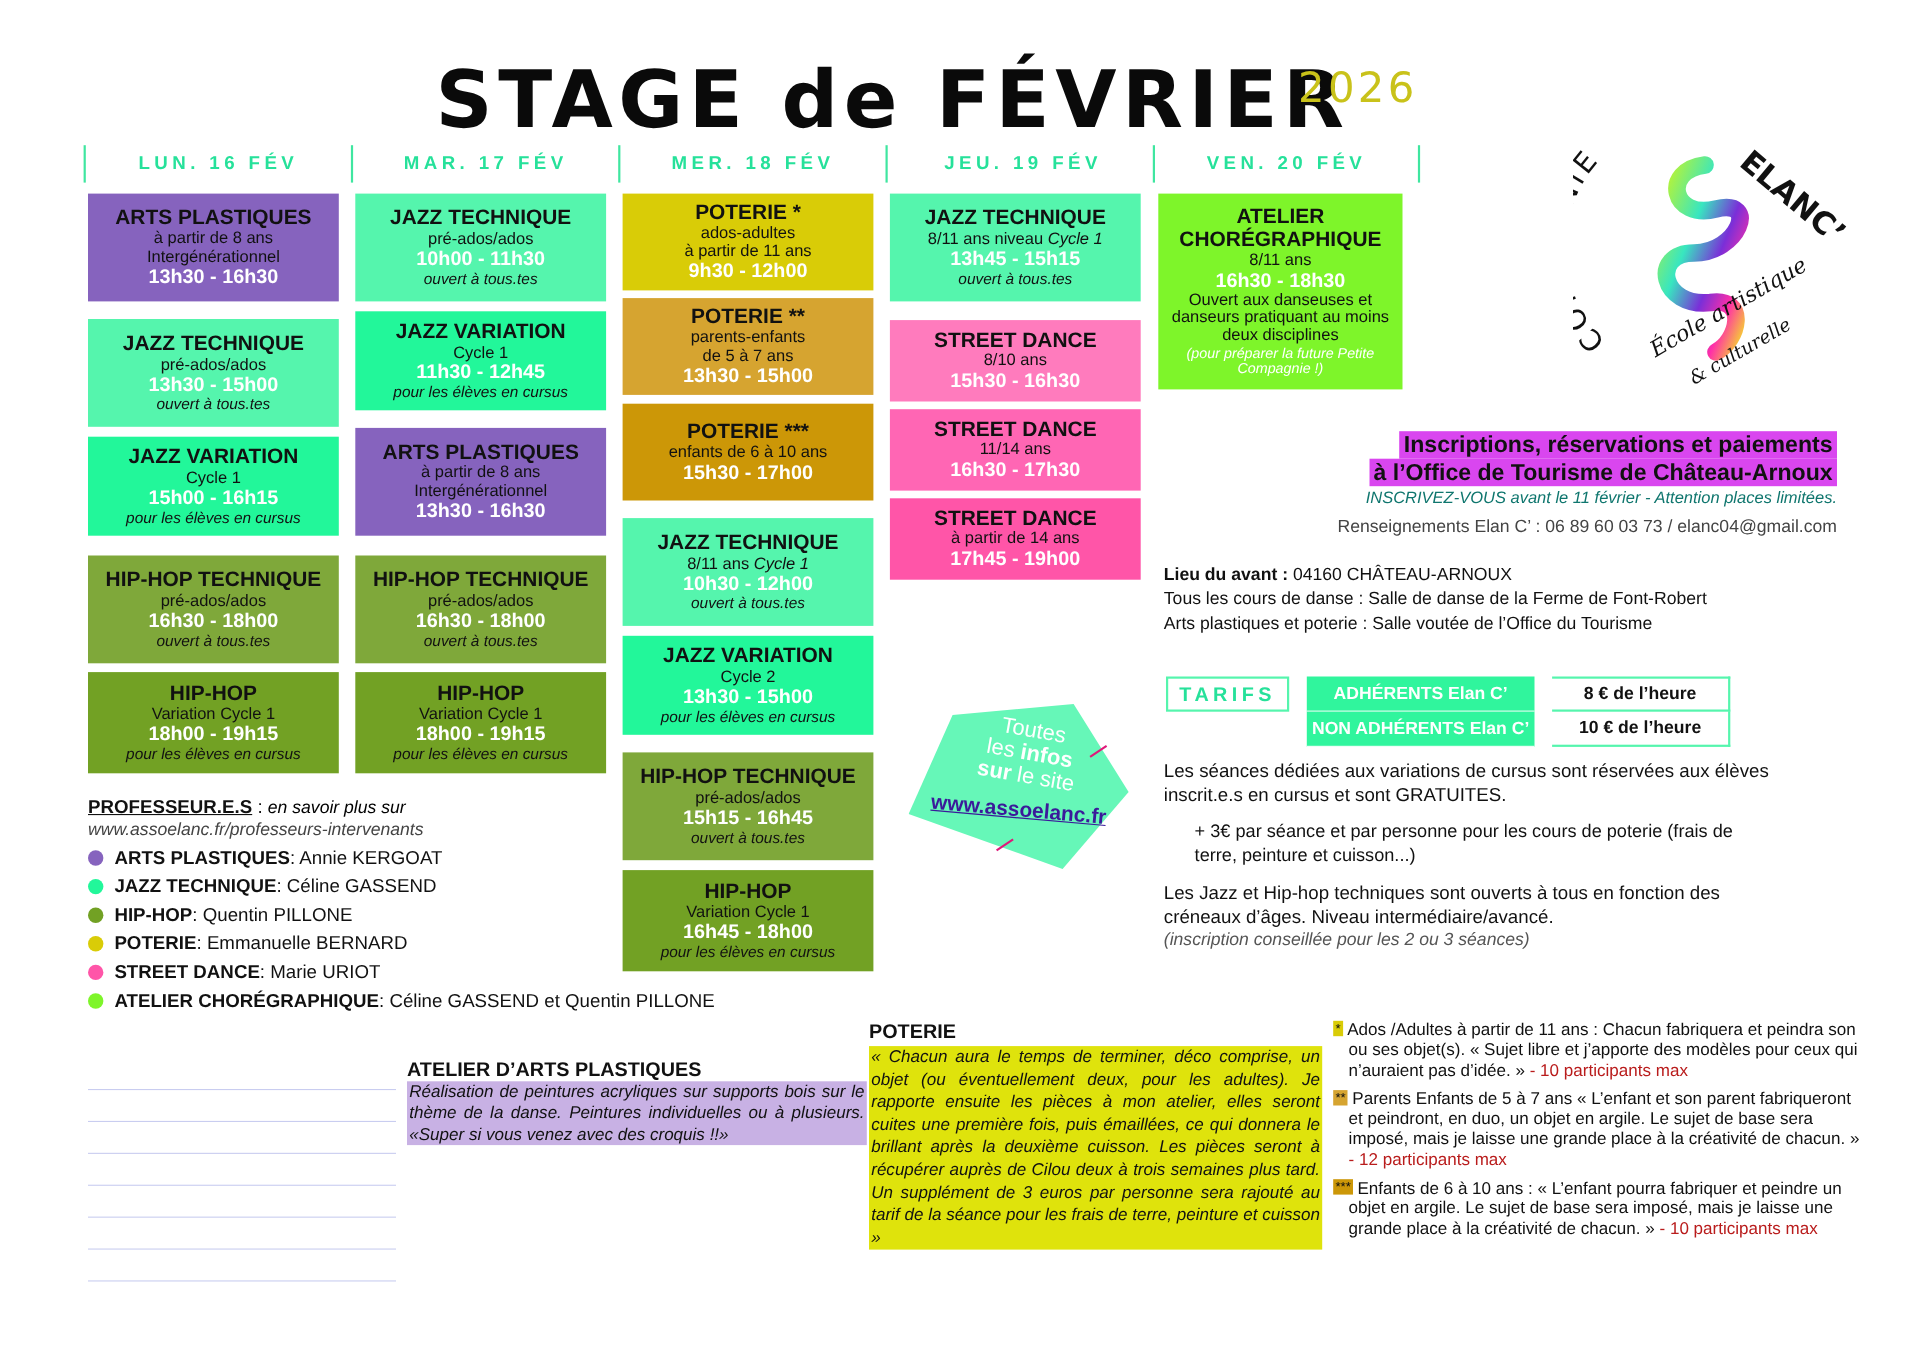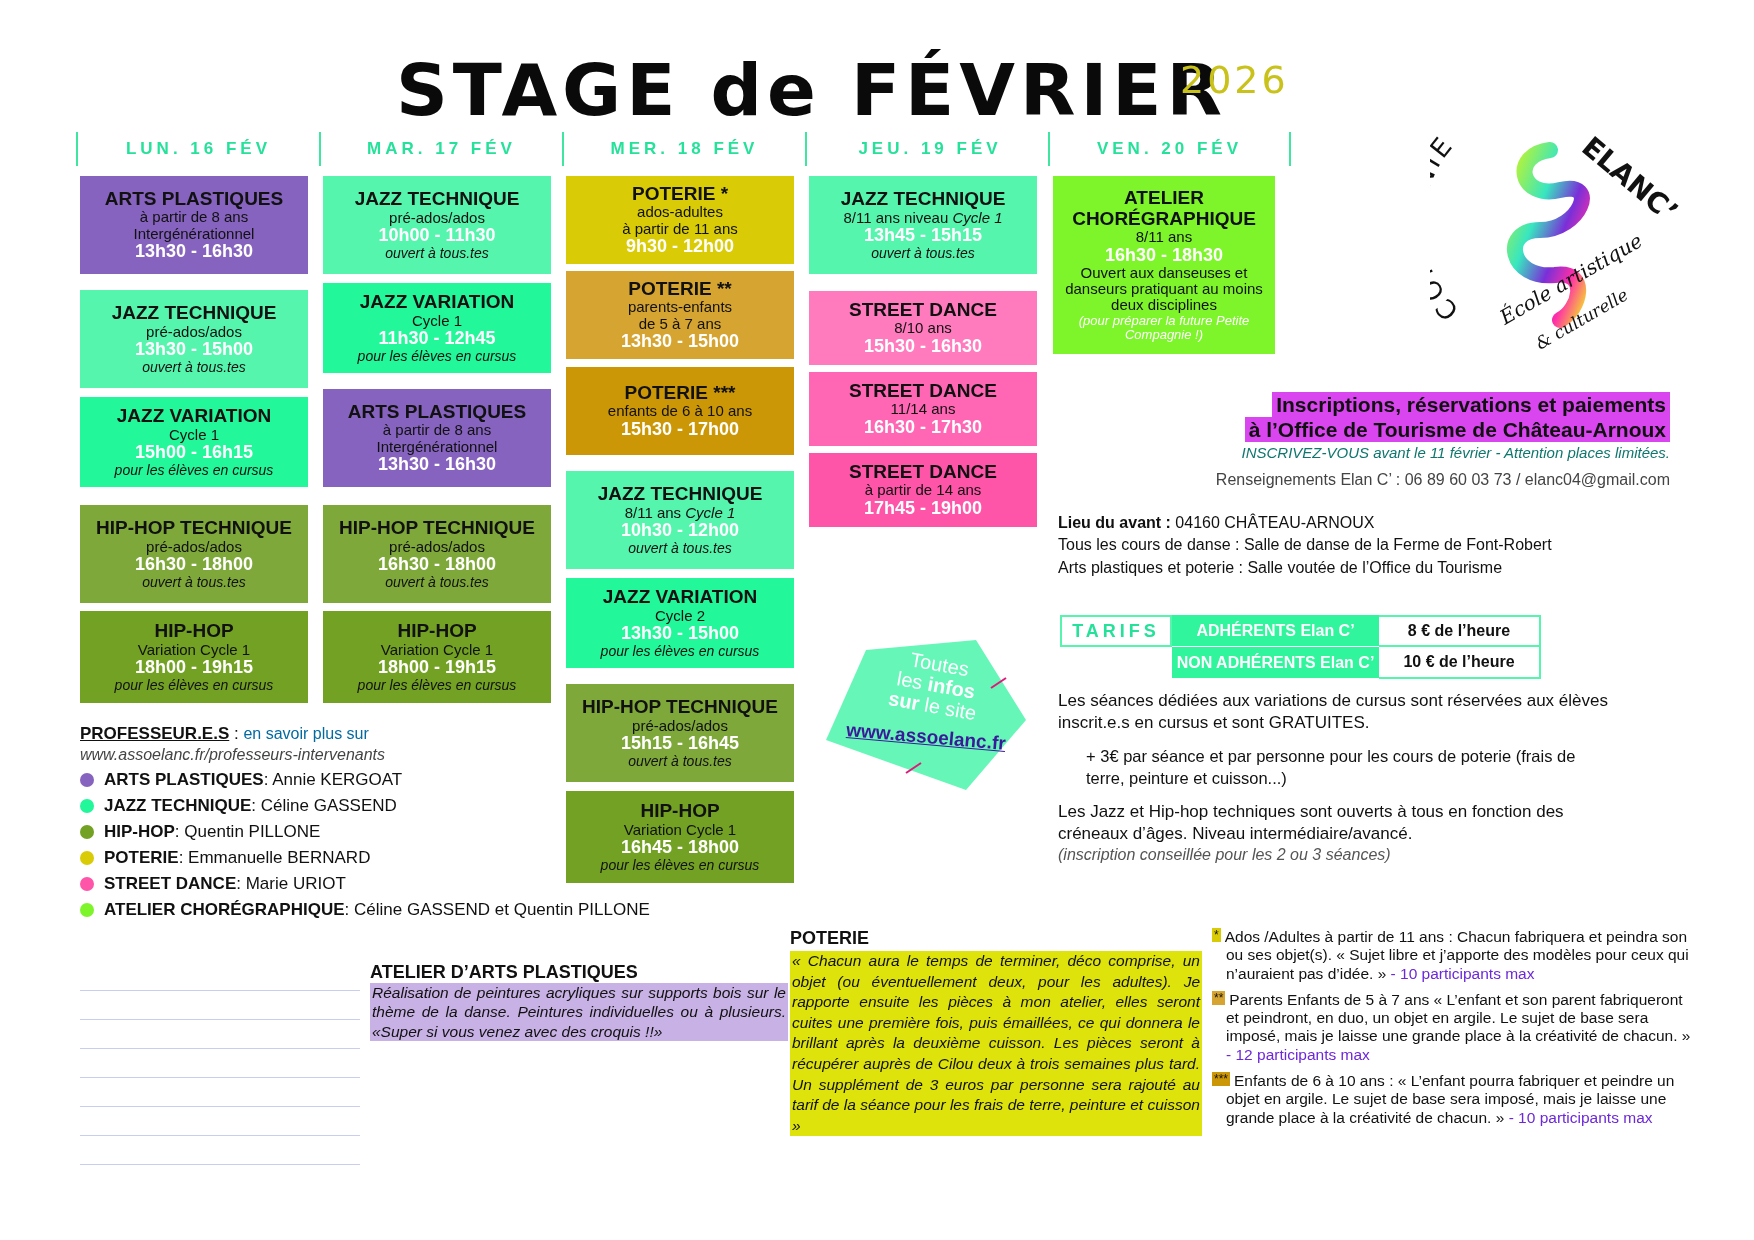--- a/index.html
+++ b/index.html
@@ -27,52 +27,52 @@
   .c-pot1 { background: #d9cc07; }
   .c-pot2 { background: #d6a430; }
   .c-pot3 { background: #cc9707; }
   .c-street1 { background: #ff7bbd; }
   .c-street2 { background: #ff66b4; }
   .c-street3 { background: #ff55a8; }
   .c-atelier { background: #7ef52a; }
 
   .profs { position: absolute; left: 80px; top: 724px; width: 620px; font-size: 17px; }
   .profs .head { font-weight: bold; text-decoration: underline; }
-  .profs .more { color: #0369a1; font-size: 16px; }
+  .profs .more { font-style: italic; color: #000000; font-size: 16px; }
   .profs .url { font-style: italic; color: #444; font-size: 16px; margin-top: 2px; }
   .prof-item { display: flex; align-items: center; margin-top: 6px; font-size: 17px; }
   .dot { width: 14px; height: 14px; border-radius: 50%; margin-right: 10px; flex-shrink: 0; }
   .prof-item .subj { font-weight: bold; }
 
   .lines { position: absolute; left: 80px; top: 990px; width: 280px; }
   .lines div { height: 29px; border-top: 1.5px solid #c9cdf0; }
 
   .arts-desc { position: absolute; left: 370px; top: 962px; width: 418px; }
   .arts-desc .h { font-weight: bold; font-size: 18px; }
   .arts-desc .t { background: #c8b1e4; font-style: italic; font-size: 15.5px; line-height: 1.25; text-align: justify; padding: 0 2px; }
 
   .pot-desc { position: absolute; left: 790px; top: 928px; width: 412px; }
   .pot-desc .h { font-weight: bold; font-size: 18px; margin-bottom: 2px; }
   .pot-desc .t { background: #dfe30c; font-style: italic; font-size: 15.5px; line-height: 1.33; text-align: justify; padding: 0 2px; }
 
   .footnotes { position: absolute; left: 1212px; top: 928px; width: 480px; font-size: 15.5px; line-height: 1.18; }
   .fn { margin-bottom: 8px; padding-left: 14px; text-indent: -14px; }
   .fn .mark { display: inline-block; text-indent: 0; padding: 0 2px; margin-right: 4px; font-size: 12px; vertical-align: top; }
-  .fn .max { color: #6d28d9; }
+  .fn .max { color: #b91c1c; }
 
   .insc { position: absolute; right: 84px; top: 392px; text-align: right; }
   .insc .l1, .insc .l2 { display: inline-block; background: #d946ef; font-weight: bold; font-size: 21px; padding: 0 4px; line-height: 1.2; }
   .insc .l3 { color: #0f766e; font-style: italic; font-size: 15px; margin-top: 2px; }
   .insc .l4 { color: #444; font-size: 16px; margin-top: 10px; }
 
   .lieu { position: absolute; left: 1058px; top: 512px; font-size: 16px; line-height: 1.4; }
   .lieu b { font-weight: bold; }
 
   .tarifs { position: absolute; left: 1060px; top: 615px; }
-  .tarif-row { display: flex; height: 32px; }
+  .tarif-row { display: flex; height: 32px; gap: 16px; }
   .tarif-label { width: 112px; border: 2px solid #55f5ad; color: #26e19a; font-weight: bold; font-size: 18px; letter-spacing: 4px; display: flex; align-items: center; justify-content: center; }
   .tarif-spacer { width: 112px; }
   .tarif-cat { width: 207px; background: #30f59d; color: #fff; font-size: 16px; font-weight: bold; display: flex; align-items: center; justify-content: center; border-bottom: 1px solid #fff; }
   .tarif-price { width: 162px; border: 2px solid #55f5ad; border-left: none; font-weight: bold; font-size: 16px; display: flex; align-items: center; justify-content: center; }
 
   .infos { position: absolute; left: 1058px; top: 690px; width: 560px; font-size: 17px; line-height: 1.3; }
   .infos p { margin-bottom: 12px; }
   .infos .indent { padding-left: 28px; font-size: 16.5px; }
   .infos .ital { font-style: italic; color: #555; font-size: 16px; }
 

